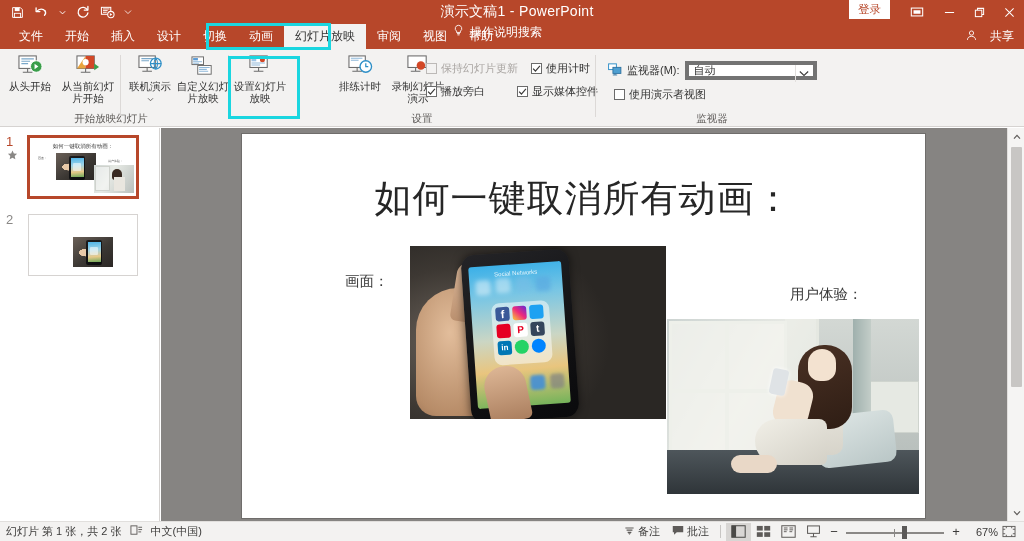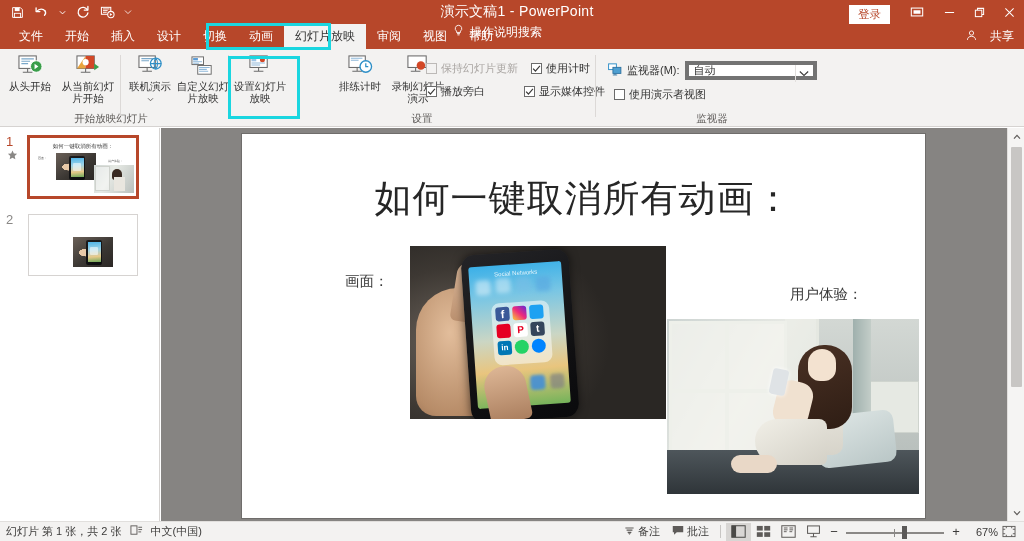--- a/index.html
+++ b/index.html
@@ -21,21 +21,21 @@
   .qat .qbtn {
     width:22px; height:22px; display:flex; align-items:center; justify-content:center;
     color:#fff; cursor:default;
   }
   .qat .qbtn.small { width:16px; }
   .win-title {
     position:absolute; left:0; top:0; width:1012px; height:24px;
     display:flex; align-items:center; justify-content:center;
     font-size:14px; color:#fff; letter-spacing:.3px;margin-left:11px;
   }
-  .win-right { position:absolute; right:0; top:0; height:24px; display:flex; align-items:flex-end; }
+  .win-right { position:absolute; right:0; top:0; height:24px; display:flex; align-items:flex-start; }
   .signin {
     background:#fff; color:#b7472a; font-size:11.5px;
     padding:2px 9px; margin-right:10px; border:none; cursor:pointer;
     line-height:15px;
   }
   .wbtn {
     width:30px; height:24px; display:flex; align-items:center; justify-content:center;
     color:#fff; cursor:pointer;
   }
   .wbtn.ribopt { width:34px; }
@@ -400,21 +400,21 @@
 
       <div class="chkrow" style="left:194px; top:35px;">
         <span class="cbox">
           <svg width="9" height="9" viewBox="0 0 10 10">
               <path d="M1.2 5.2L3.8 7.8 8.8 2" fill="none" stroke="#3b3a39" stroke-width="1.3"></path>
             </svg>
         </span>
         <span>播放旁白</span>
       </div>
 
-      <div class="chkrow" style="left:292px; top:35px;">
+      <div class="chkrow" style="left:285px; top:35px;">
         <span class="cbox">
           <svg width="9" height="9" viewBox="0 0 10 10">
               <path d="M1.2 5.2L3.8 7.8 8.8 2" fill="none" stroke="#3b3a39" stroke-width="1.3"></path>
             </svg>
         </span>
         <span>显示媒体控件</span>
       </div>
 
       <div class="glabel" style="left:100px;width:180px;">设置</div>
     </div>

